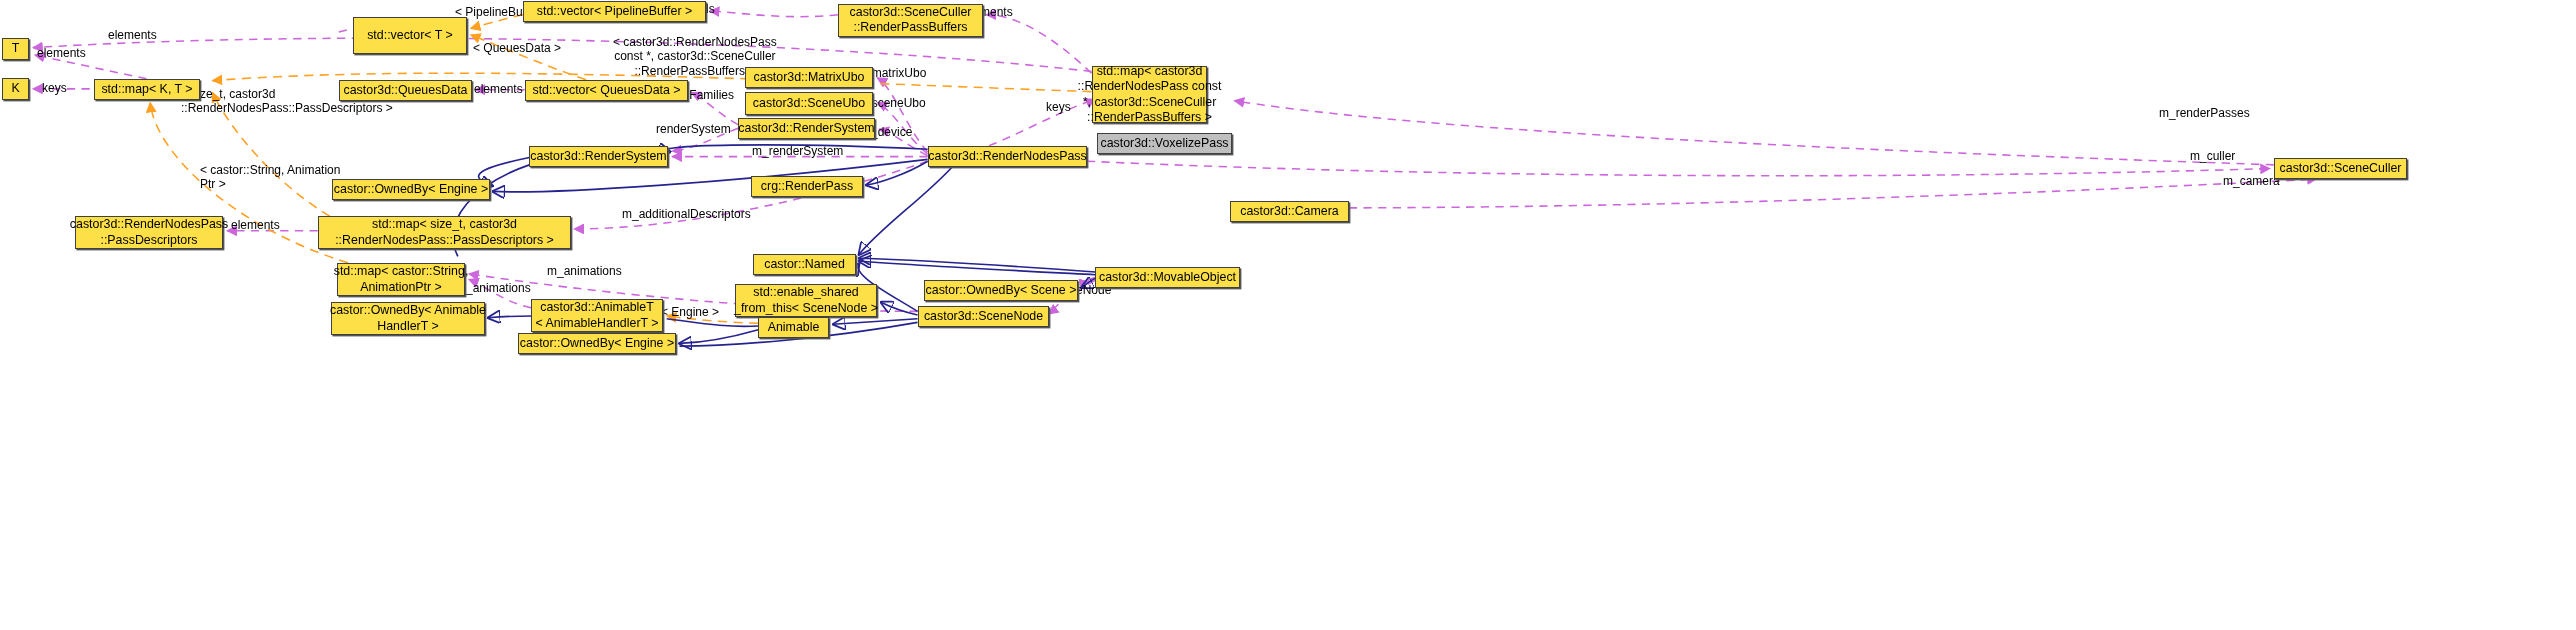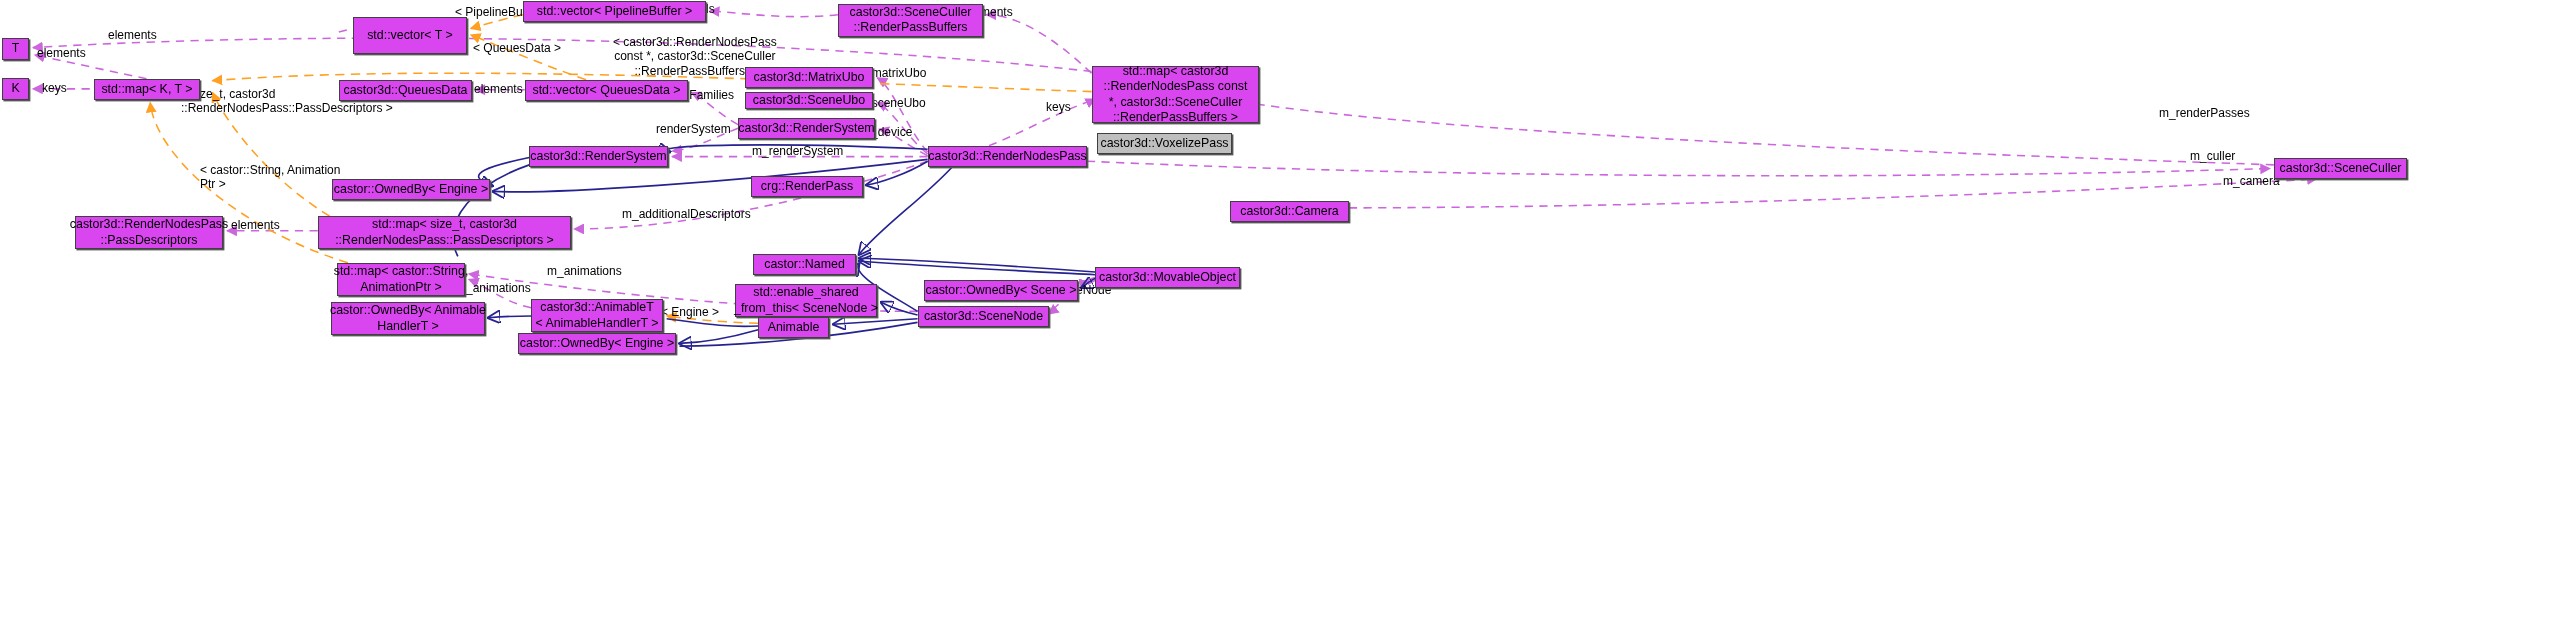--- a/index.html
+++ b/index.html
@@ -18,21 +18,21 @@
   #edges {
     position: absolute;
     left: 0; top: 0;
     width: 2576px;
     height: 631px;
     pointer-events: none;
   }
   .node {
     position: absolute;
     border: 0.9px solid #404040;
-    background: #d946ef;
+    background: #fde047;
     color: #000000;
     font-size: 12.4px;
     line-height: 1.22;
     text-align: center;
     display: flex;
     align-items: center;
     justify-content: center;
     white-space: pre;
     box-shadow: 1.4px 1.4px 0 0 #555555;
     padding: 0.9px 3.7px;
@@ -179,23 +179,23 @@
       <div class="node" style="left: 1.8px; top: 38px; width: 27.5px; height: 22px;">T</div>
       <div class="node" style="left: 1.8px; top: 78px; width: 27.5px; height: 22px;">K</div>
       <div class="node" style="left: 94px; top: 79px; width: 106px; height: 21px;">std::map&lt; K, T &gt;</div>
       <div class="node" style="left: 353px; top: 17.4px; width: 114px; height: 37px;">std::vector&lt; T &gt;</div>
       <div class="node" style="left: 523px; top: 0.9px; width: 183px; height: 21px;">std::vector&lt; PipelineBuffer &gt;</div>
       <div class="node" style="left: 838px; top: 3.7px; width: 145px; height: 33px;">castor3d::SceneCuller
 ::RenderPassBuffers</div>
       <div class="node" style="left: 339px; top: 80px; width: 133px; height: 21px;">castor3d::QueuesData</div>
       <div class="node" style="left: 525px; top: 80px; width: 163px; height: 21px;">std::vector&lt; QueuesData &gt;</div>
       <div class="node" style="left: 745px; top: 67px; width: 128px; height: 21px;">castor3d::MatrixUbo</div>
-      <div class="node" style="left: 745px; top: 92px; width: 128px; height: 17px; text-align: right;">castor3d::SceneUbo</div>
+      <div class="node" style="left: 745px; top: 92px; width: 128px; height: 23px; text-align: right;">castor3d::SceneUbo</div>
       <div class="node" style="left: 738px; top: 118px; width: 137px; height: 21px;">castor3d::RenderSystem</div>
-      <div class="node" style="left: 1092px; top: 66px; width: 167px; height: 57px;">std::map&lt; castor3d
+      <div class="node" style="left: 1092px; top: 66px; width: 115px; height: 57px;">std::map&lt; castor3d
 ::RenderNodesPass const
 *, castor3d::SceneCuller
 ::RenderPassBuffers &gt;</div>
       <div class="node" style="left: 529px; top: 146px; width: 139px; height: 21px;">castor3d::RenderSystem</div>
       <div class="node" style="left: 928px; top: 146px; width: 159px; height: 21px;">castor3d::RenderNodesPass</div>
       <div class="node highlight" style="left: 1097px; top: 133px; width: 135px; height: 21px;">castor3d::VoxelizePass</div>
       <div class="node" style="left: 2274px; top: 158px; width: 133px; height: 21px;">castor3d::SceneCuller</div>
       <div class="node" style="left: 332px; top: 179px; width: 158px; height: 21px;">castor::OwnedBy&lt; Engine &gt;</div>
       <div class="node" style="left: 751px; top: 176px; width: 112px; height: 21px;">crg::RenderPass</div>
       <div class="node" style="left: 1230px; top: 201px; width: 119px; height: 21px;">castor3d::Camera</div>

